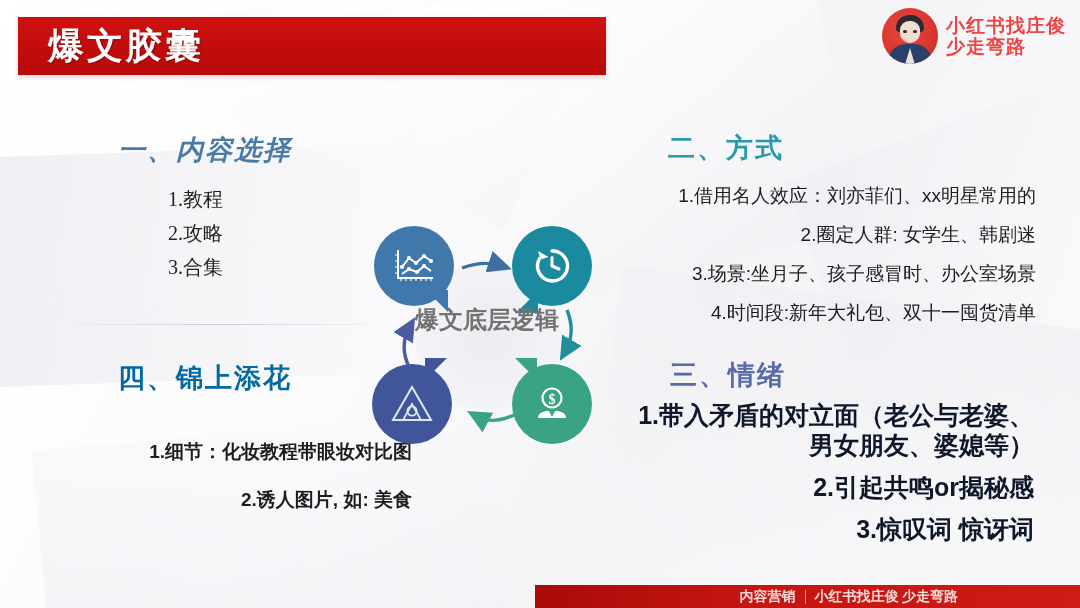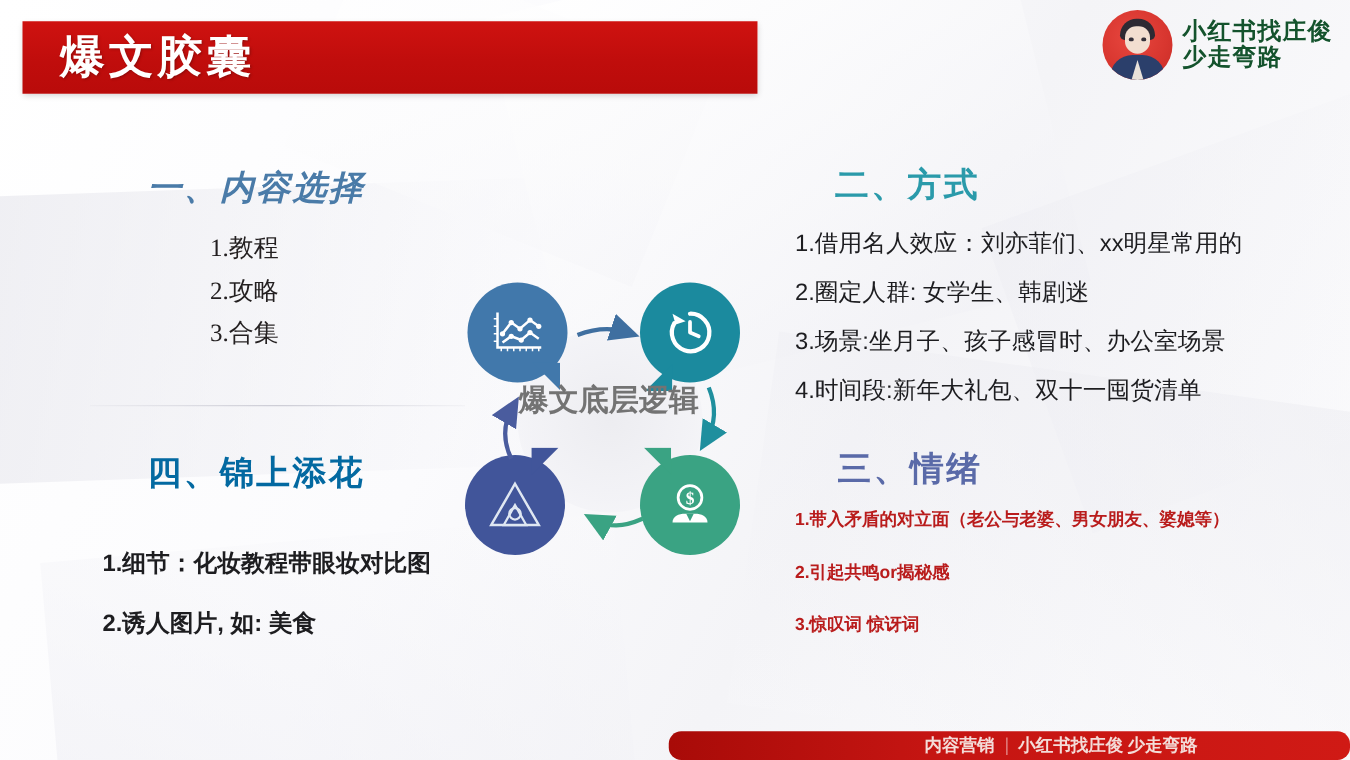--- a/index.html
+++ b/index.html
@@ -121,21 +121,21 @@
     background: #e9e2da;
     clip-path: polygon(50% 0, 100% 100%, 0 100%);
   }
   .brand-lines {
     display: flex;
     flex-direction: column;
     justify-content: center;
     line-height: 1.12;
   }
   .brand-line {
-    color: #14532d;
+    color: #ef4444;
     font-size: 19px;
     font-weight: bold;
     letter-spacing: 1px;
     white-space: nowrap;
     text-shadow: 0 1px 0 rgba(255,255,255,.5);
   }
 
   
   .heading {
     position: absolute;
@@ -143,21 +143,21 @@
     font-weight: bold;
     letter-spacing: 2px;
     white-space: nowrap;
   }
   .h1 { left: 118px; top: 132px; font-style: italic; }
   .h2 { left: 668px; top: 130px; }
   .h3 { left: 670px; top: 357px; }
   .h4 { left: 118px; top: 360px; }
 
   
-  .list { position: absolute; }
+  .list { position: absolute; text-align: right; }
   .list-item {
     color: #231f20;
     white-space: nowrap;
   }
 
   .list-1 { left: 168px; top: 182px; }
   .list-1 .list-item {
     font-size: 20px;
     line-height: 34px;
     font-family: "Liberation Serif", "DejaVu Serif", serif;
@@ -166,24 +166,24 @@
   .list-2 { left: 636px; top: 176px; width: 400px; }
   .list-2 .list-item {
     font-size: 19px;
     line-height: 39px;
     font-weight: normal;
     color: #1d1d20;
   }
 
   .list-3 { left: 636px; top: 400px; width: 398px; }
   .list-3 .list-item {
-    font-size: 14px;
+    font-size: 25px;
     line-height: 30px;
     font-weight: bold;
-    color: #b91c1c;
+    color: #0f172a;
     white-space: normal;
     margin-bottom: 12px;
   }
 
   .list-4 { left: 82px; top: 428px; width: 330px; }
   .list-4 .list-item {
     font-size: 19px;
     line-height: 48px;
     font-weight: bold;
     color: #1d1d20;
@@ -243,21 +243,20 @@
     white-space: nowrap;
     z-index: 4;
   }
 
   
   .footer-bar {
     position: absolute;
     left: 535px; bottom: 0;
     width: 545px; height: 23px;
     background: linear-gradient(90deg, #a80b08 0%, #c51512 38%, #d01a15 100%);
-    border-radius: 10px;
   }
   .footer-inner {
     position: absolute;
     right: 122px; top: 50%;
     transform: translateY(-50%);
     display: flex;
     align-items: center;
     gap: 9px;
     white-space: nowrap;
   }

